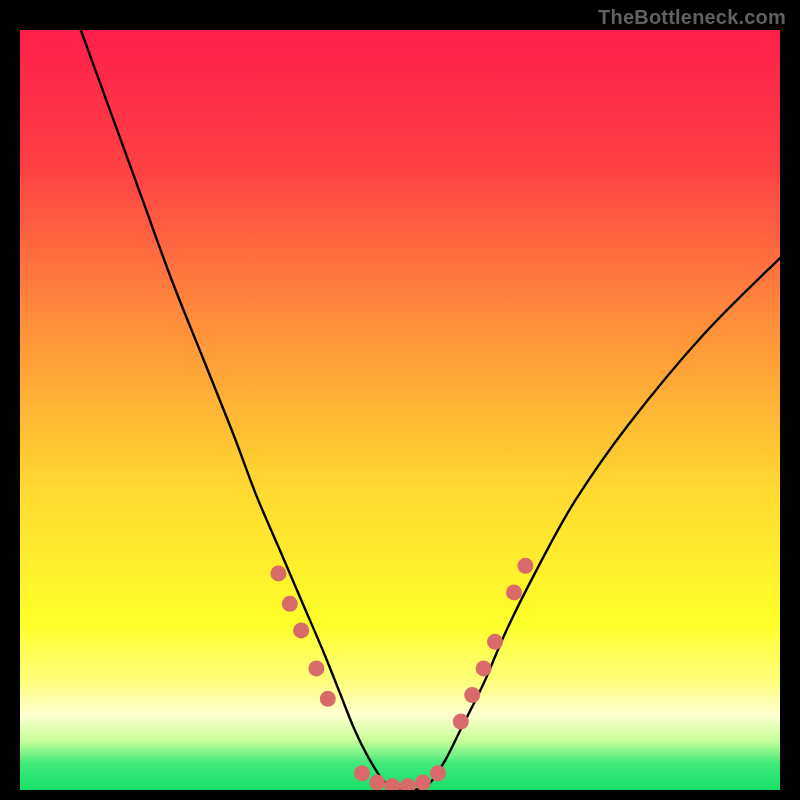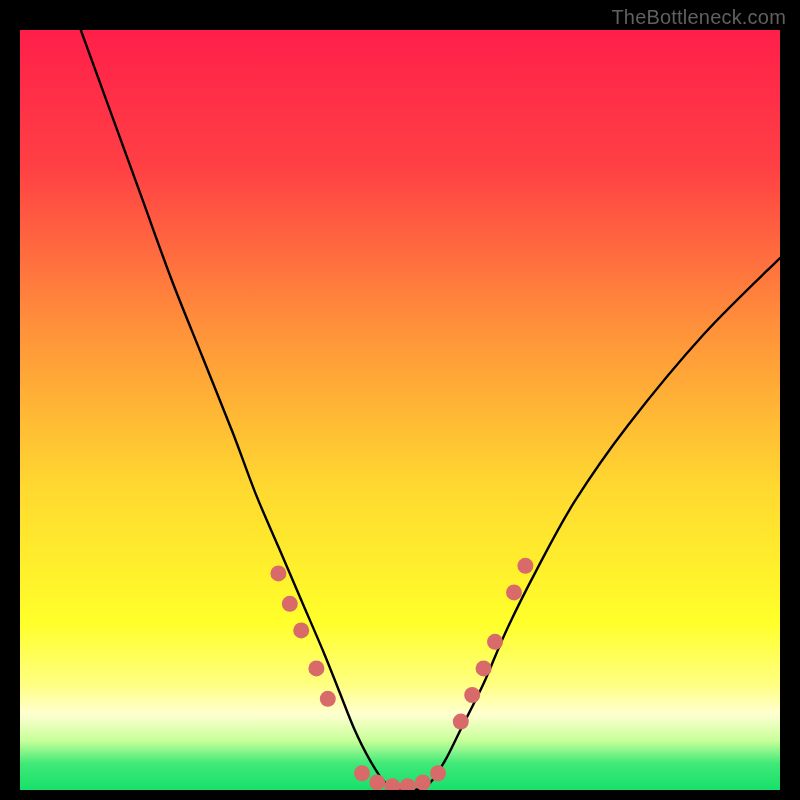--- a/index.html
+++ b/index.html
@@ -17,21 +17,21 @@
     top: 30px;
     width: 760px;
     height: 760px;
     background: #000;
   }
   .watermark {
     position: absolute;
     top: 6px;
     right: 14px;
     font-size: 20px;
-    font-weight: 400;
+    font-weight: 700;
     color: #606060;
     letter-spacing: 0.2px;
   }
   svg {
     display: block;
   }
 </style>
 </head>
 <body>
 

